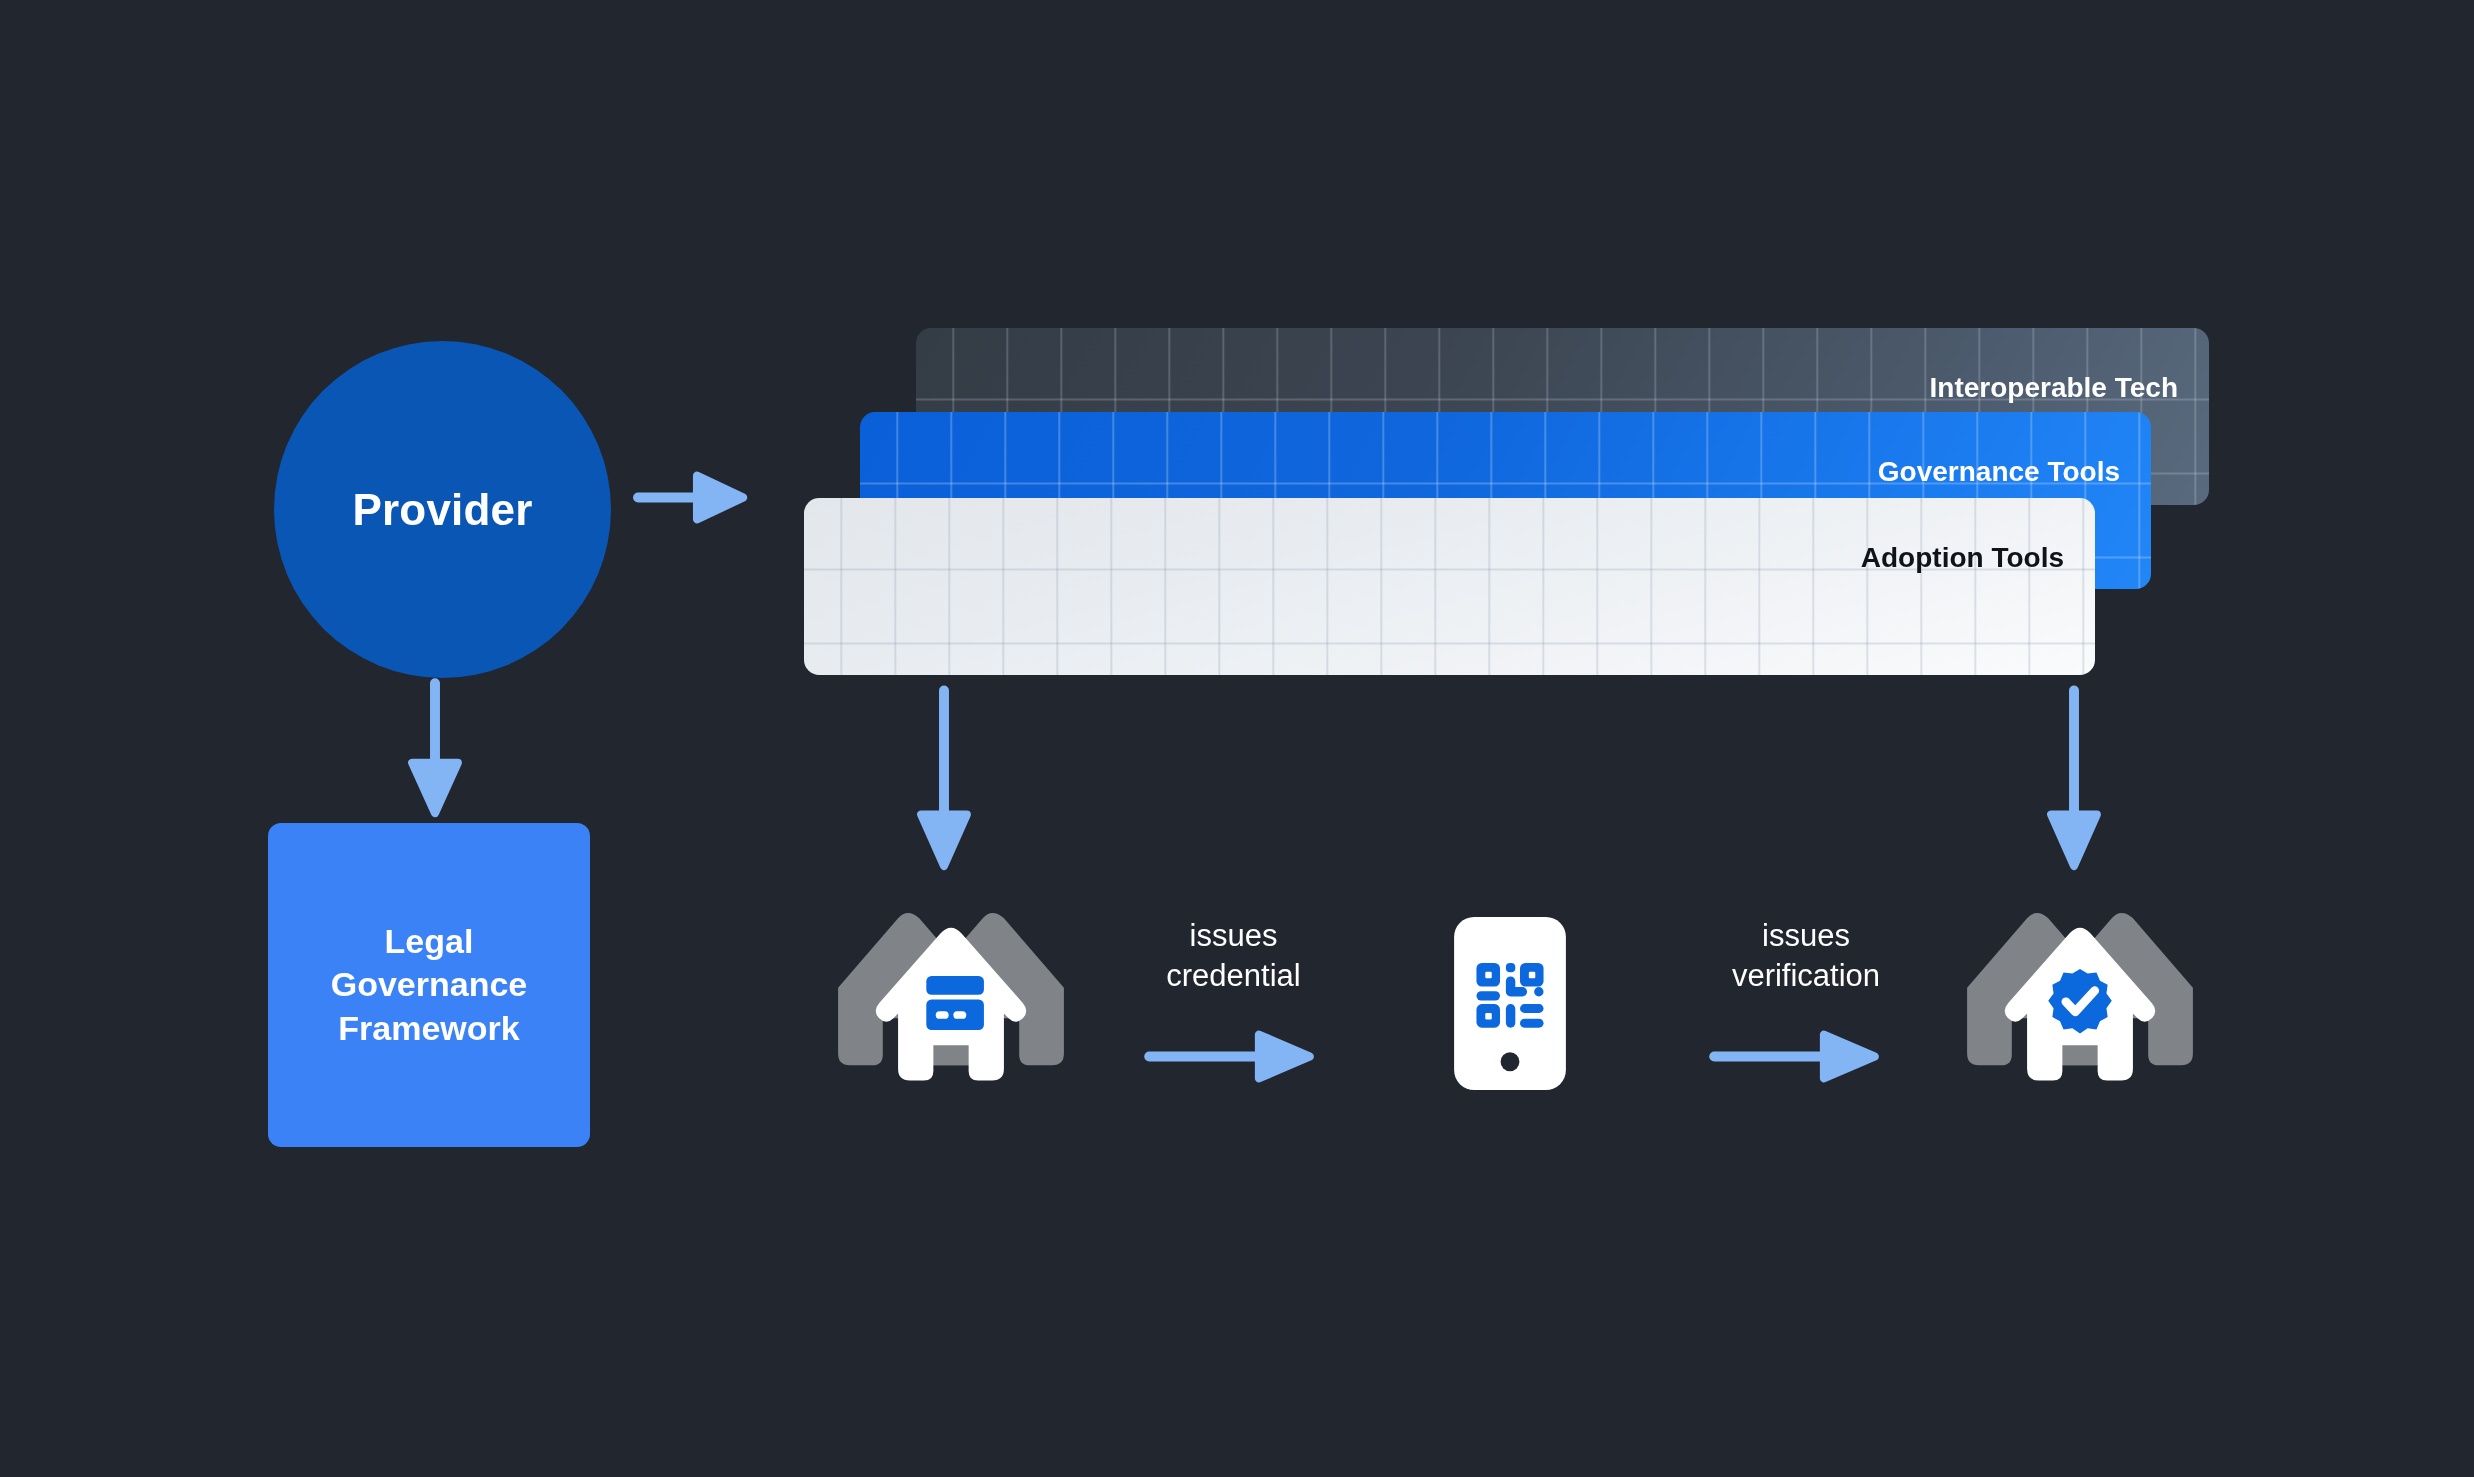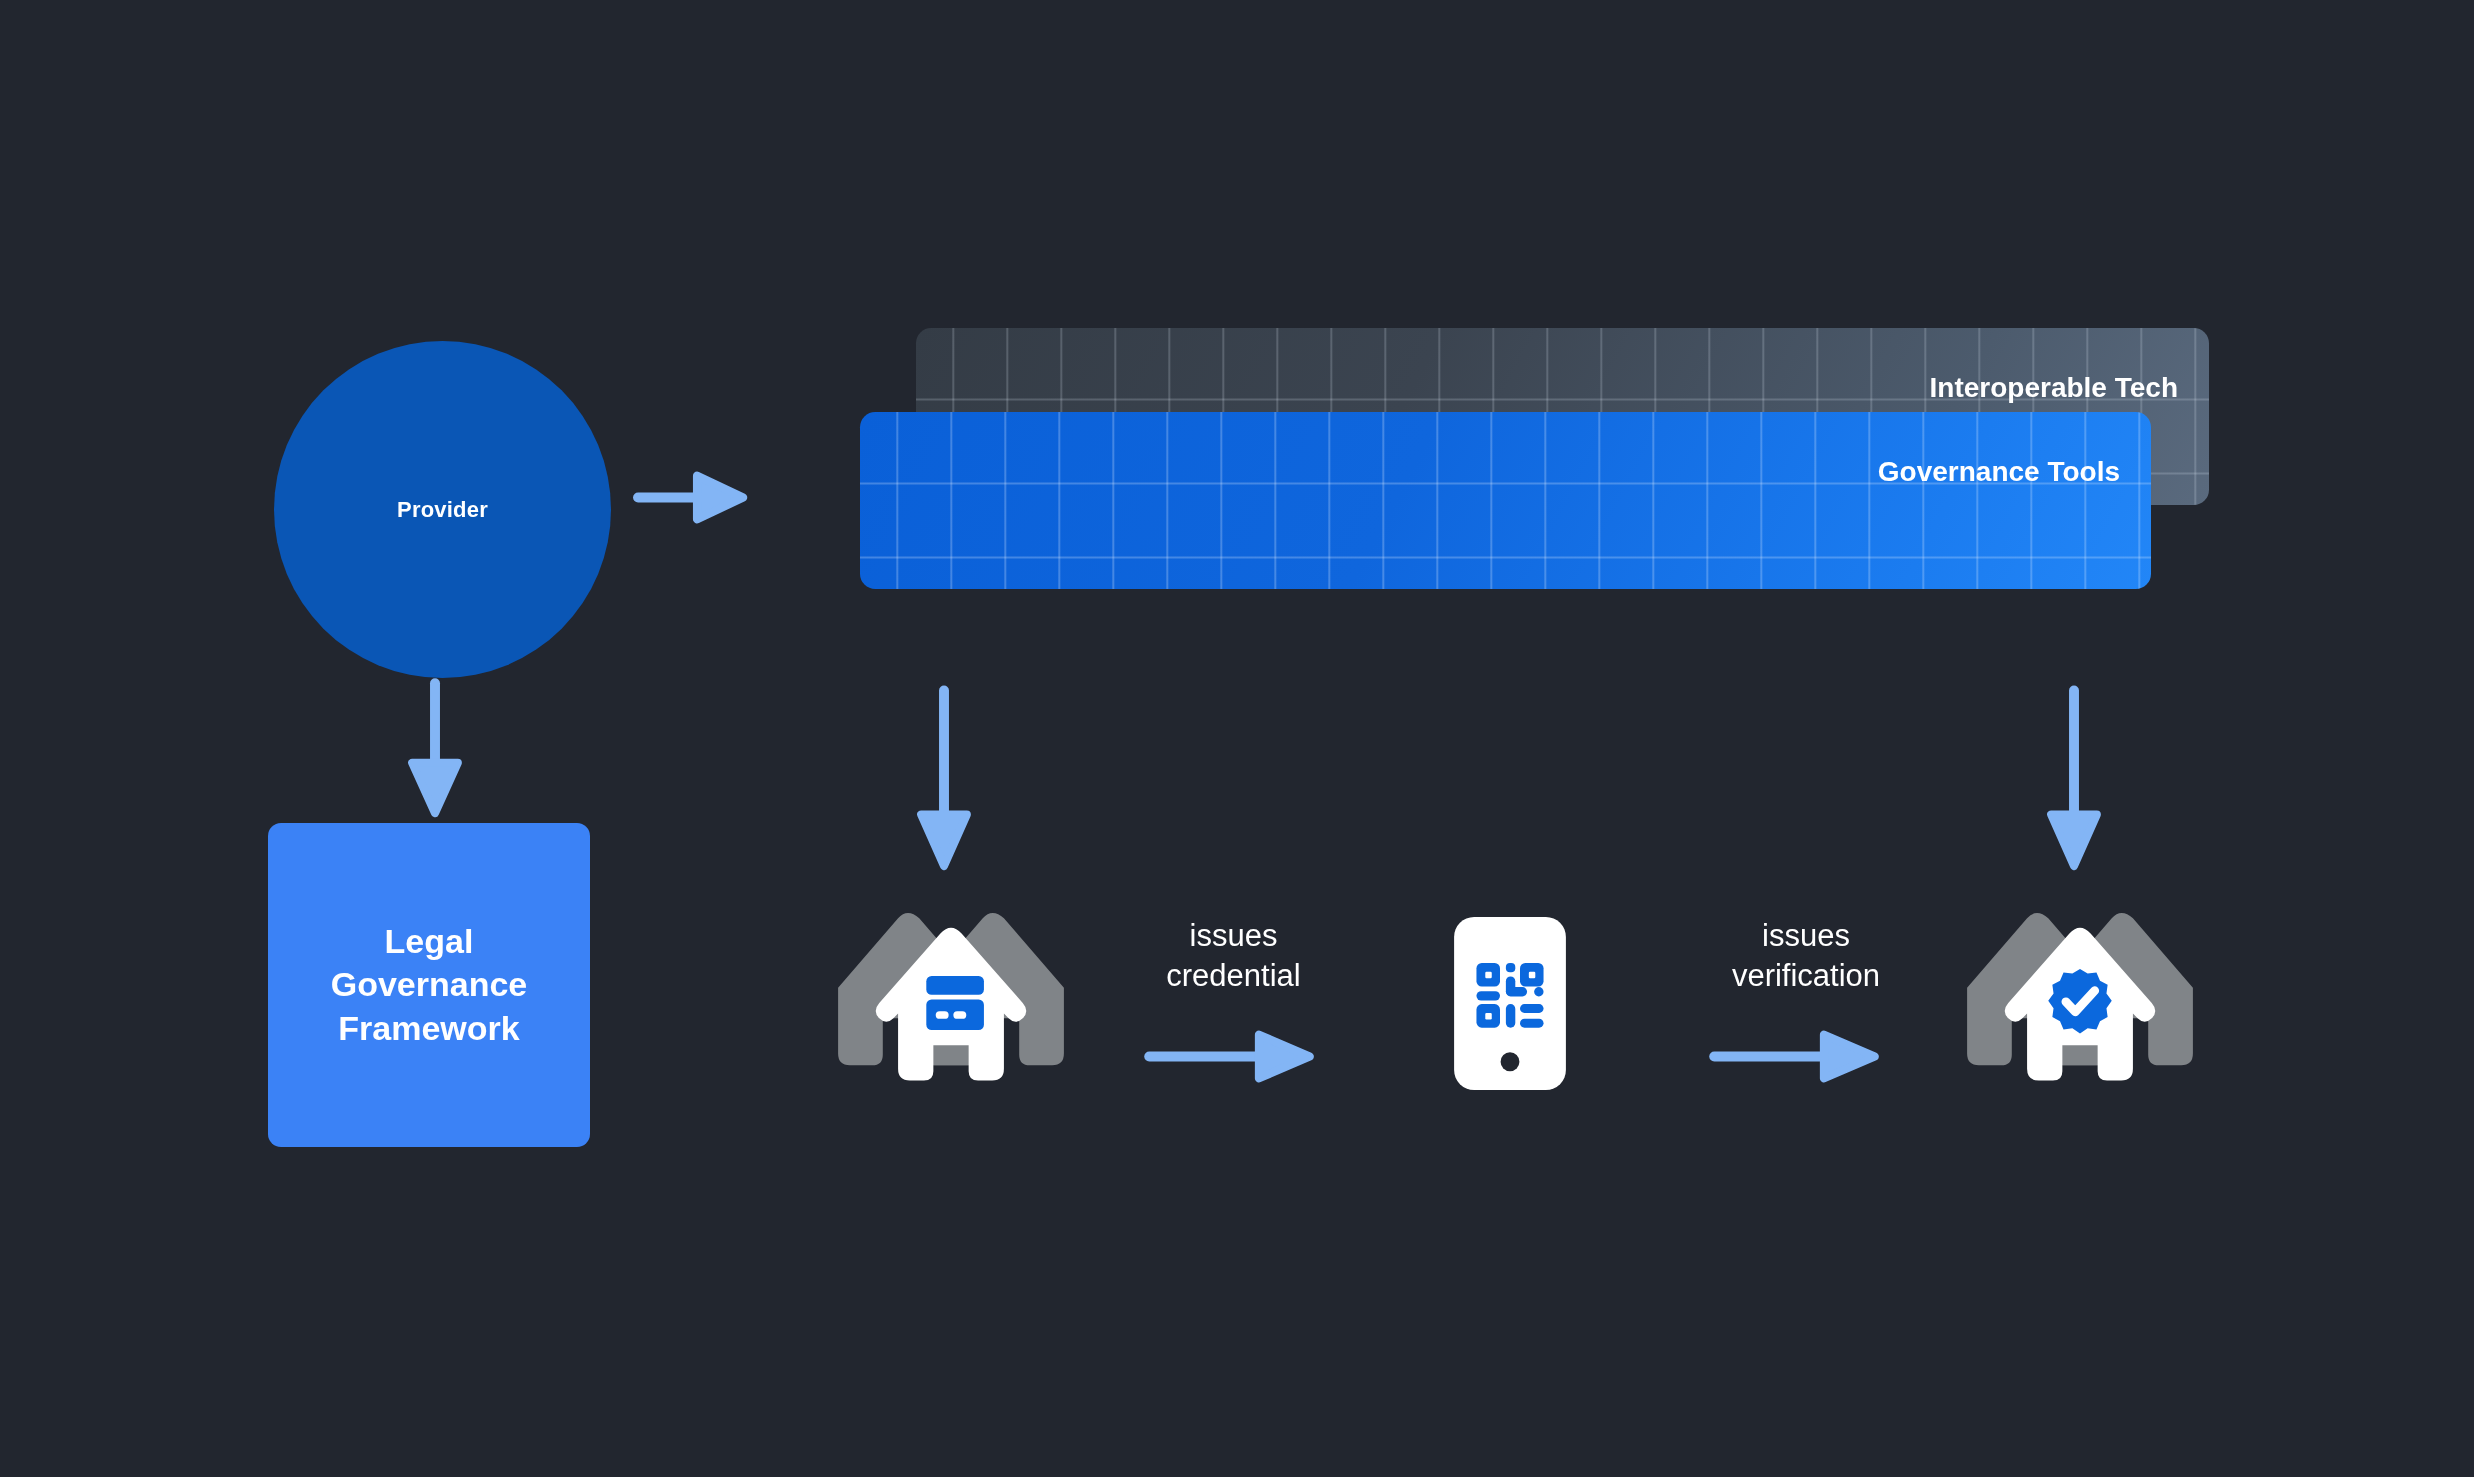--- a/index.html
+++ b/index.html
@@ -12,21 +12,21 @@
   #stage { position:absolute; inset:0; }
 
   
   .provider-circle{
     position:absolute; left:274px; top:341px;
     width:337px; height:337px; border-radius:50%;
     background:#0A56B5;
     display:flex; align-items:center; justify-content:center;
   }
   .provider-label{
-    color:#ffffff; font-size:22px; font-weight:700; letter-spacing:0.2px;
+    color:#ffffff; font-size:44px; font-weight:700; letter-spacing:0.2px;
   }
 
   
   .lgf-box{
     position:absolute; left:268px; top:823px;
     width:322px; height:324px; border-radius:13px;
     background:#3b82f6;
     display:flex; align-items:center; justify-content:center;
     text-align:center;
   }
@@ -124,20 +124,24 @@
   <div class="layer layer-tech">
     <div class="grid"></div>
     <span class="lbl">Interoperable Tech</span>
   </div>
 
   <div class="layer layer-gov">
     <div class="grid"></div>
     <span class="lbl">Governance Tools</span>
   </div>
 
+  <div class="layer layer-adopt">
+    <div class="grid"></div>
+    <span class="lbl">Adoption Tools</span>
+  </div>
 
   <svg class="arrow" style="left:906px; top:683px;" width="76" height="194" viewBox="0 0 130 330">
     <line x1="65" y1="12" x2="65" y2="228" stroke="#83B5F5" stroke-width="17" stroke-linecap="round"></line>
     <path d="M26 224 L104 224 L65 312 Z" fill="#83B5F5" stroke="#83B5F5" stroke-width="14" stroke-linejoin="round"></path>
   </svg>
 
   <svg class="arrow" style="left:2036px; top:683px;" width="76" height="194" viewBox="0 0 130 330">
     <line x1="65" y1="12" x2="65" y2="228" stroke="#83B5F5" stroke-width="17" stroke-linecap="round"></line>
     <path d="M26 224 L104 224 L65 312 Z" fill="#83B5F5" stroke="#83B5F5" stroke-width="14" stroke-linejoin="round"></path>
   </svg>

